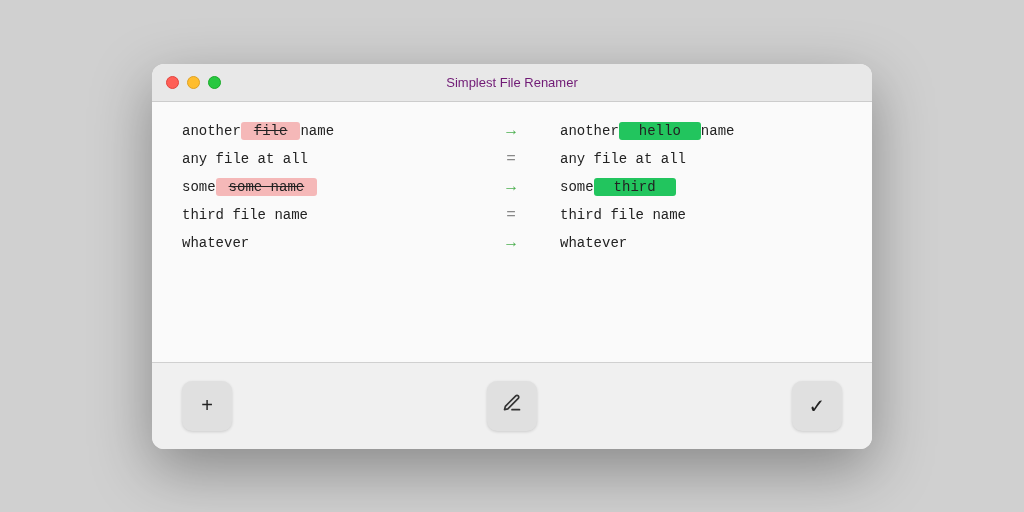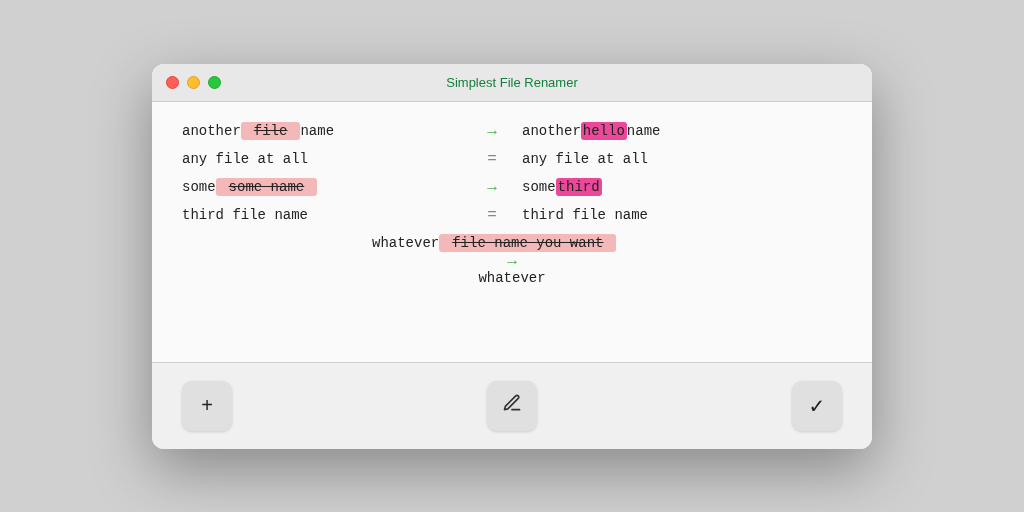--- a/index.html
+++ b/index.html
@@ -45,44 +45,45 @@
     }
     .traffic-light.close { background: #ff5f57; border: 1px solid #e0443e; }
     .traffic-light.minimize { background: #ffbd2e; border: 1px solid #dea123; }
     .traffic-light.maximize { background: #28c840; border: 1px solid #1aab29; }
 
     .titlebar-title {
       position: absolute;
       left: 50%;
       transform: translateX(-50%);
       font-size: 13px;
-      color: #15803d;
+      color: #701a75;
       font-weight: 500;
     }
 
     .content {
       padding: 20px 30px 30px 30px;
       min-height: 260px;
       background: #fafafa;
     }
 
     .file-table {
       width: 100%;
       font-family: 'Courier New', Courier, monospace;
       font-size: 14px;
       color: #222;
     }
 
     .file-row {
       display: flex;
       align-items: center;
       margin-bottom: 10px;
-    }
-
-    .file-row:last-child { margin-bottom: 0; flex-direction: column; }
+      gap: 19px;
+    }
+
+    .file-row:last-child { margin-bottom: 0; }
 
     .col-original {
       width: 280px;
       display: flex;
       align-items: center;
       gap: 0;
       flex-wrap: nowrap;
     }
 
     .col-arrow {
@@ -102,22 +103,22 @@
     }
 
     .highlight-red {
       background: #f5b8b8;
       text-decoration: line-through;
       padding: 1px 13px;
       border-radius: 3px;
     }
 
     .highlight-green {
-      background: #ec4899;
-      padding: 1px 2px;
+      background: #22c55e;
+      padding: 1px 20px;
       border-radius: 3px;
     }
 
     .plain { }
 
     .separator {
       height: 1px;
       background: #d0d0d0;
       margin: 0 0 0 0;
     }
@@ -201,21 +202,20 @@
             <span class="plain">third file name</span>
           </div>
           <div class="col-arrow"><span class="arrow-same">=</span></div>
           <div class="col-new">
             <span class="plain">third file name</span>
           </div>
         </div>
         <div class="file-row">
           <div class="col-original">
             <span class="plain">whatever</span>
-            <span class="highlight-red"> file name you want</span>
           </div>
           <div class="col-arrow"><span class="arrow-changed">→</span></div>
           <div class="col-new">
             <span class="plain">whatever</span>
           </div>
         </div>
       </div>
   </div>
 
   <div class="separator"></div>

